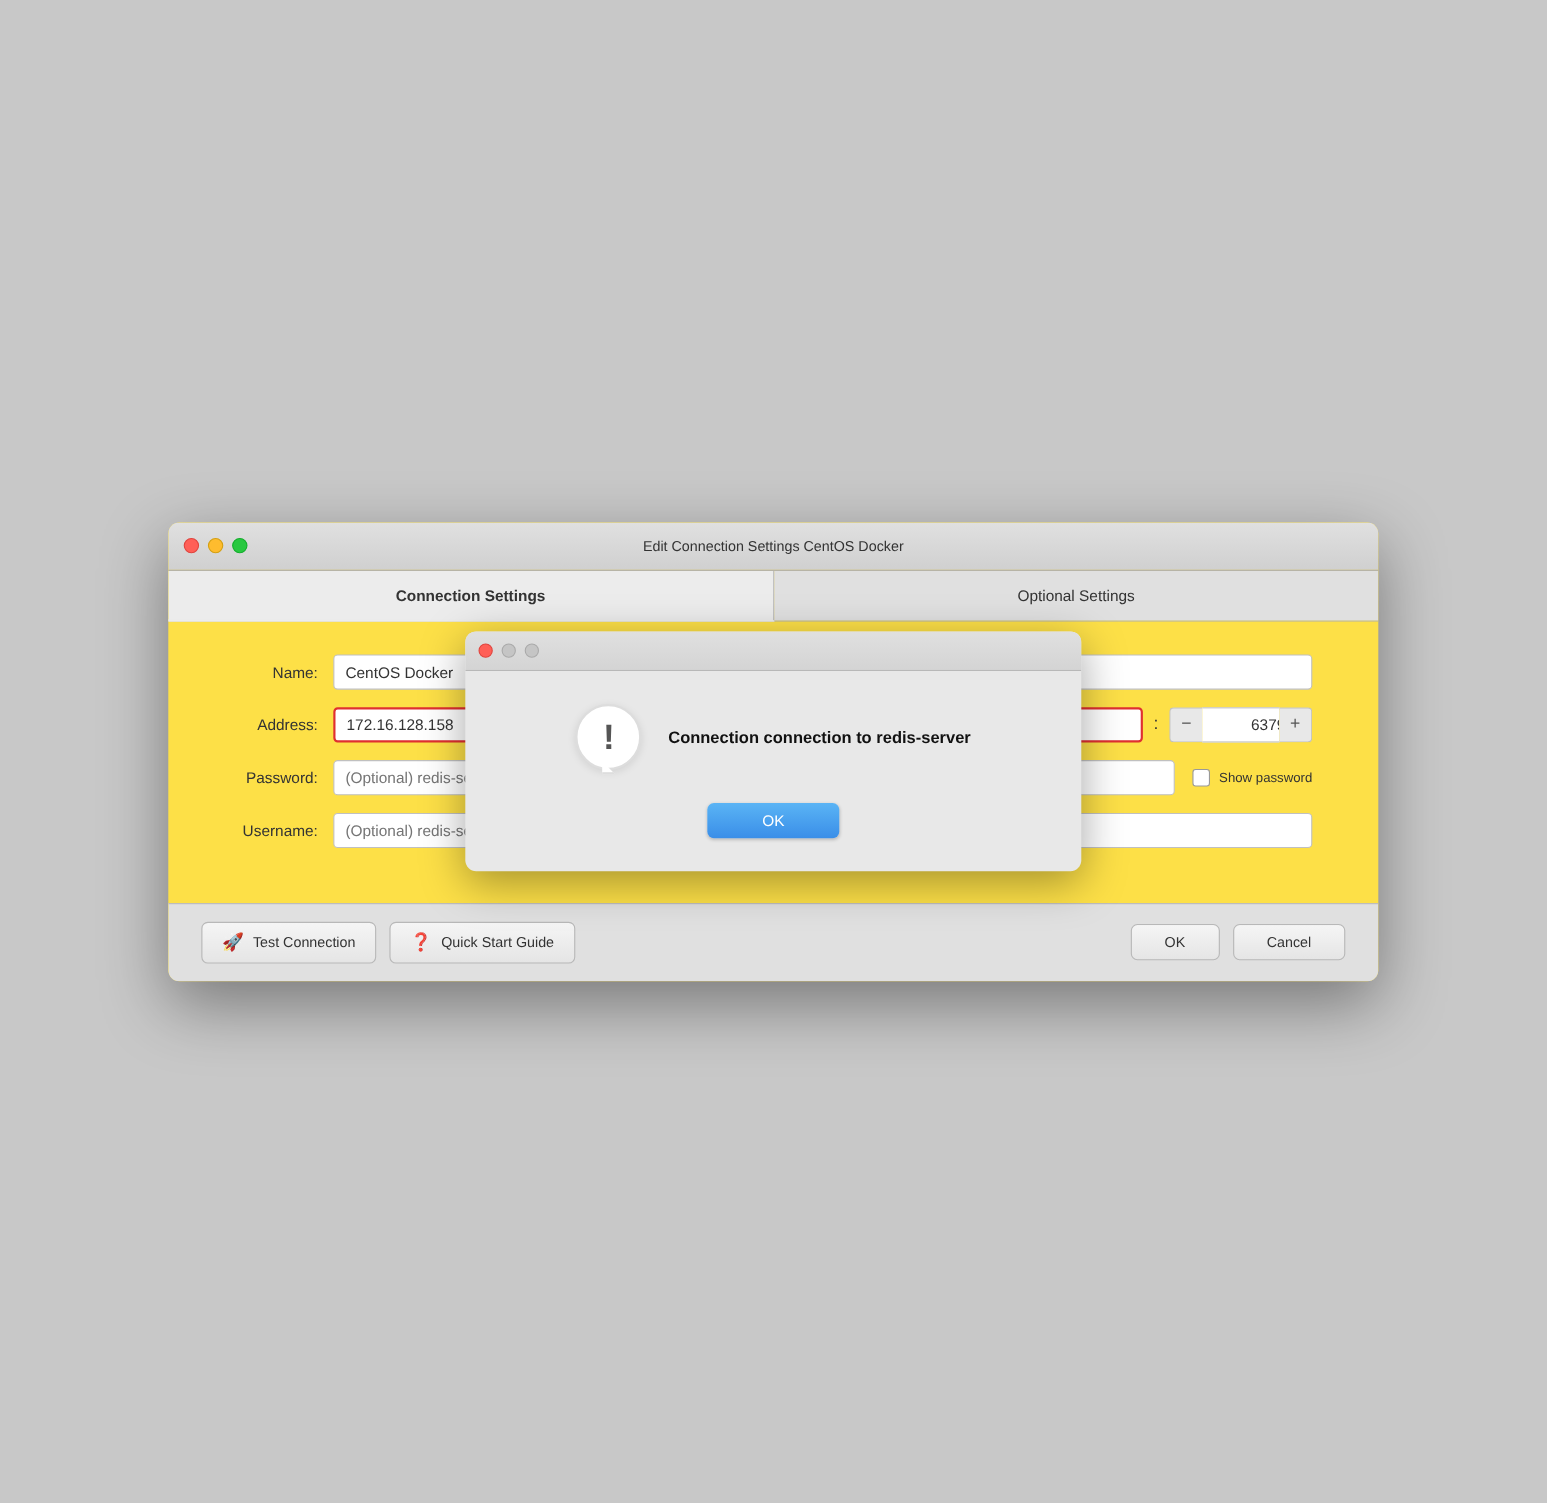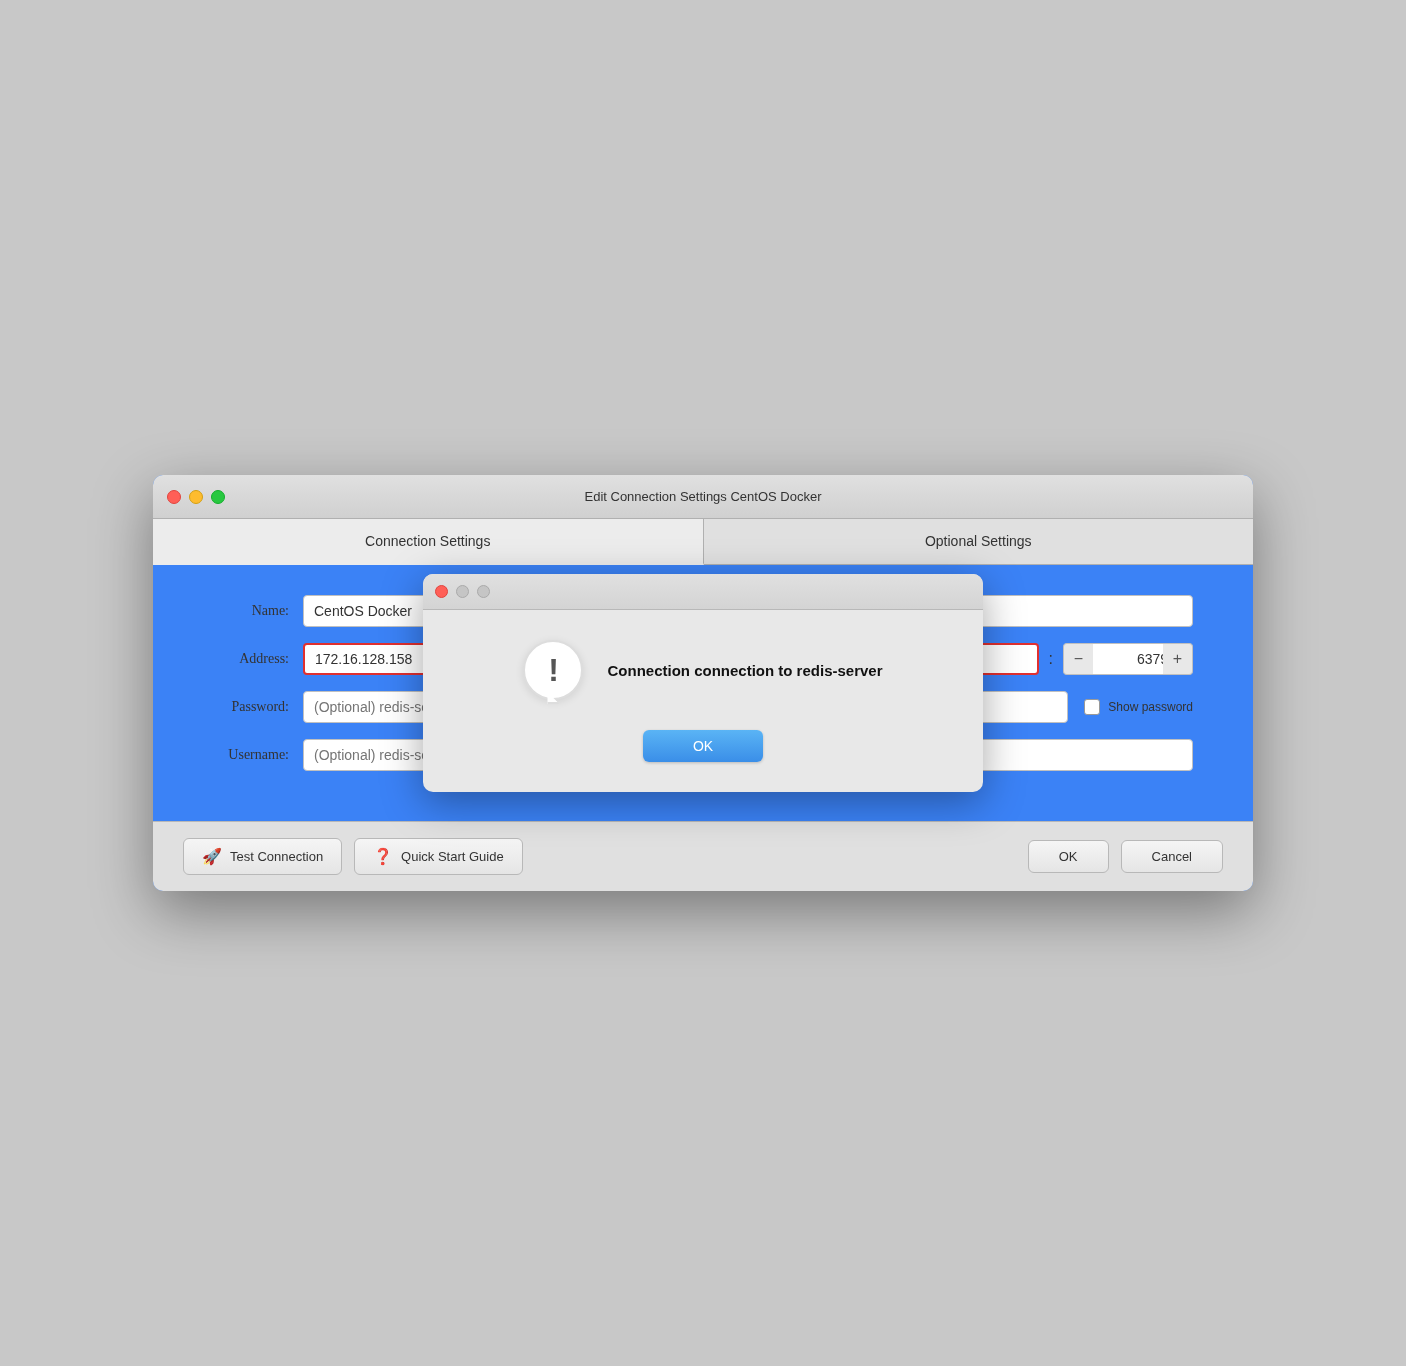--- a/index.html
+++ b/index.html
@@ -9,21 +9,21 @@
       font-family: -apple-system, BlinkMacSystemFont, "Helvetica Neue", Arial, sans-serif;
       font-size: 14px;
       display: flex;
       justify-content: center;
       align-items: center;
       min-height: 100vh;
     }
 
     .window {
       width: 1100px;
-      background: #3b82f6;
+      background: #fde047;
       border-radius: 10px;
       box-shadow: 0 20px 60px rgba(0,0,0,0.4);
       overflow: hidden;
       position: relative;
     }
 
     
     .title-bar {
       background: linear-gradient(to bottom, #e0e0e0, #d0d0d0);
       height: 44px;
@@ -70,21 +70,21 @@
       text-align: center;
       font-size: 14px;
       cursor: pointer;
       background: #f0f0f0;
       border-right: 1px solid #b0b0b0;
       color: #333;
     }
 
     .tab.active {
       background: #ececec;
-      font-weight: 400;
+      font-weight: 700;
       border-bottom: 2px solid #ececec;
       margin-bottom: -1px;
     }
 
     .tab:last-child { border-right: none; }
 
     .tab-advanced {
       background: #e0e0e0;
     }
 
@@ -99,21 +99,20 @@
       margin-bottom: 16px;
     }
 
     .form-label {
       width: 90px;
       text-align: right;
       padding-right: 14px;
       font-size: 14px;
       color: #333;
       flex-shrink: 0;
-      font-family: Liberation Serif, serif;
     }
 
     .form-input {
       flex: 1;
       height: 32px;
       border: 1px solid #c0c0c0;
       border-radius: 4px;
       background: #fff;
       padding: 0 10px;
       font-size: 14px;

